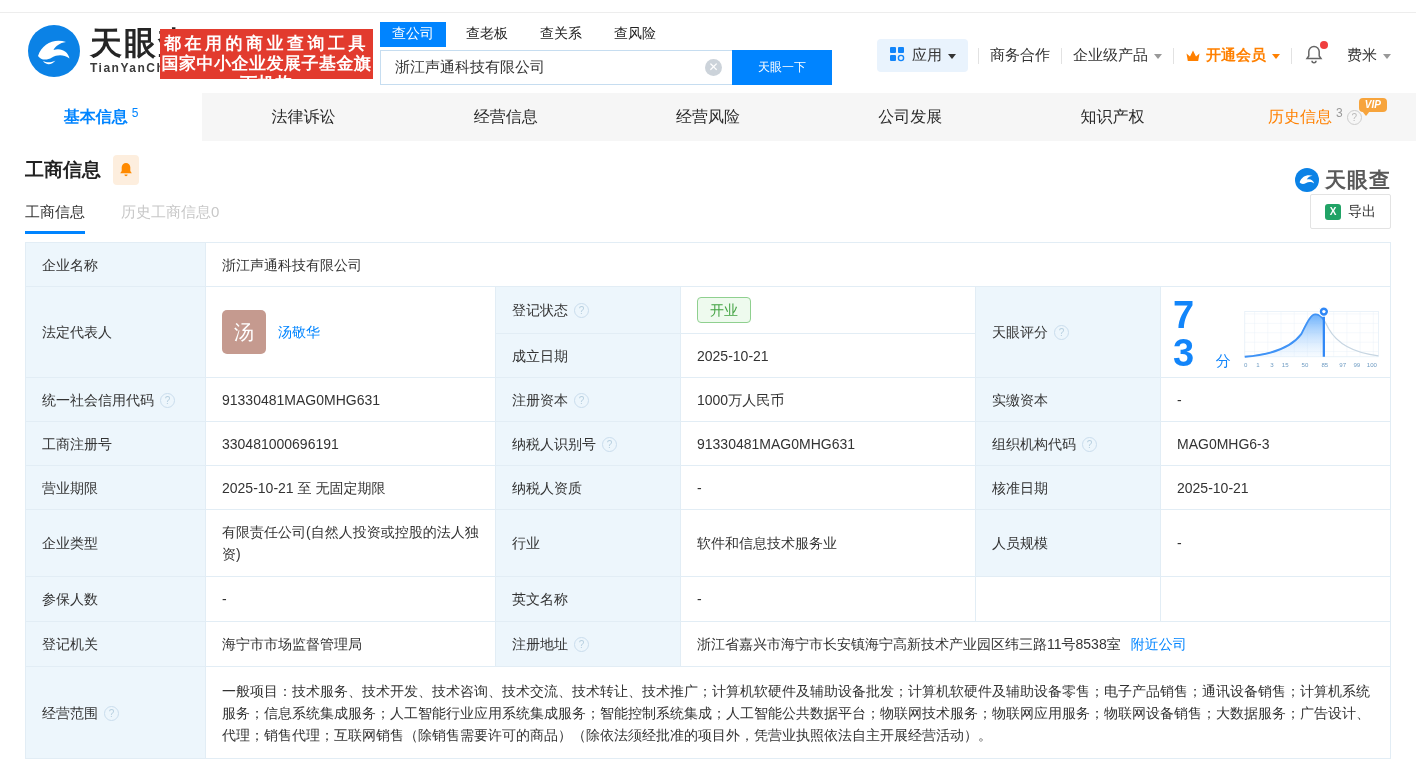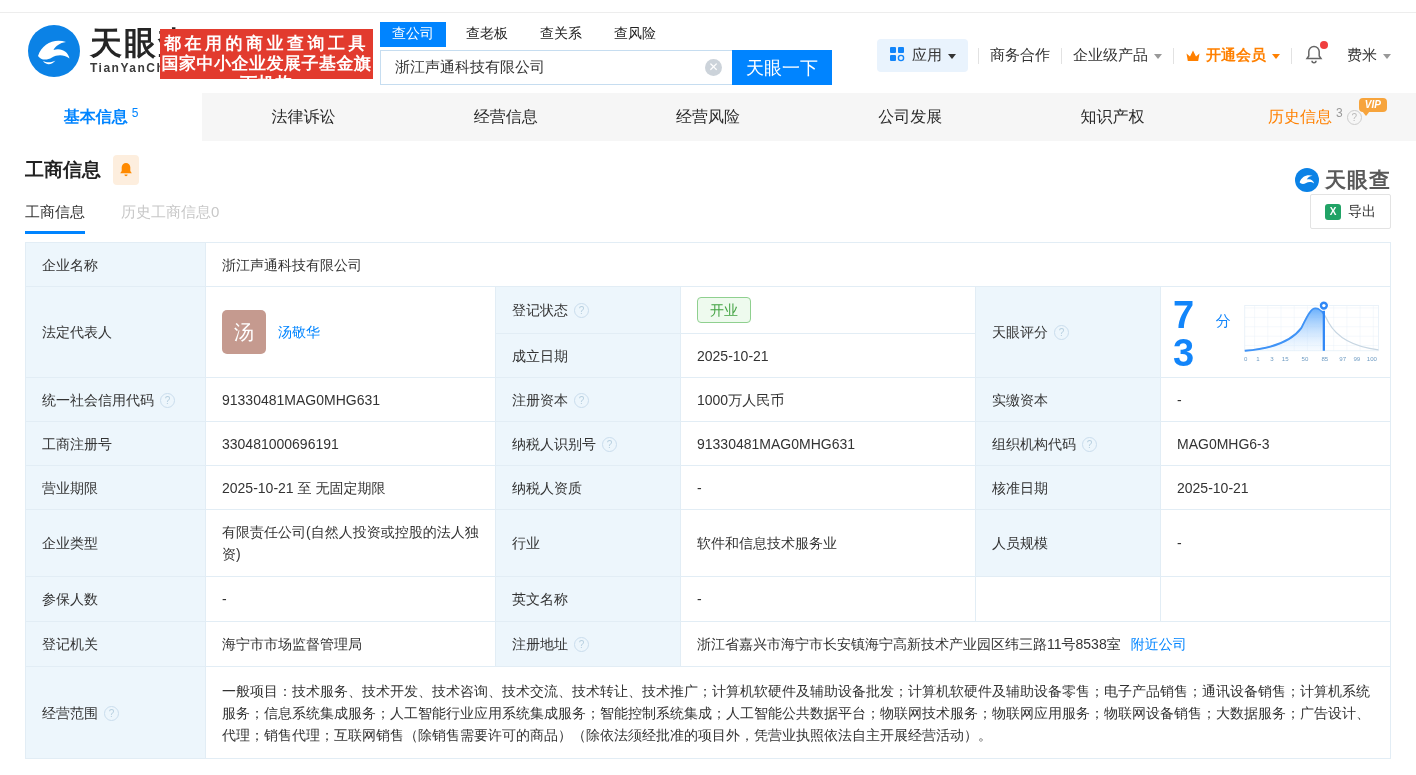--- a/index.html
+++ b/index.html
@@ -22,21 +22,21 @@
   .search { position:absolute; left:380px; top:10px; width:452px; }
   .stabs { display:flex; align-items:flex-end; height:24px; font-size:14px; }
   .stab { padding:3px 12px 4px; margin-right:8px; color:#222; cursor:pointer; }
   .stab.active { background:#0084ff; color:#fff; }
   .sbox { display:flex; margin-top:3px; height:35px; }
   .sinput { flex:1; display:flex; align-items:center; border:1px solid #c6ddf0; border-right:none; background:#fff; padding:0 10px 0 14px; }
   .sinput input { flex:1; border:none; outline:none; font-size:15px; color:#333;
     font-family:"Liberation Sans","DejaVu Sans",sans-serif; }
   .clear-ic { width:17px; height:17px; border-radius:50%; background:#ccd3da; color:#fff;
     font-size:12px; line-height:16px; text-align:center; cursor:pointer; }
-  .sbtn { width:100px; background:#0084ff; color:#fff; font-size:18px; border:none; cursor:pointer; }
+  .sbtn { width:100px; background:#0084ff; color:#fff; font-size:12px; border:none; cursor:pointer; }
 
   .hnav { position:absolute; right:14px; top:26px; display:flex; align-items:center; font-size:15px; color:#333; }
   .hitem { display:flex; align-items:center; margin:0 11px; cursor:pointer; white-space:nowrap; }
   .apps { background:#e9f3fd; border-radius:4px; padding:7px 12px; margin:0 10px 0 0; }
   .apps .lbl { margin-left:7px; }
   .hdiv { width:1px; height:16px; background:#e2e2e2; }
   .caret { width:0; height:0; border-left:4px solid transparent; border-right:4px solid transparent;
     border-top:5px solid #333; margin-left:6px; margin-top:2px; }
   .caret.gray { border-top-color:#999; }
   .caret.orange { border-top-color:#ff8000; }
@@ -87,21 +87,21 @@
   td.white { background:#fff; }
   .h44 { height:44px; } .h45 { height:45px; } .h67 { height:67px; } .h92 { height:92px; }
   .help { display:inline-block; width:15px; height:15px; border-radius:50%; border:1px solid #cadded;
     color:#b7cfdf; font-size:10px; line-height:13px; text-align:center; margin-left:6px; vertical-align:1px; }
   .rep { display:flex; align-items:center; }
   .avatar { width:44px; height:44px; border-radius:5px; background:#c59a8f; color:#fff; font-size:20px;
     display:flex; align-items:center; justify-content:center; }
   .rep-name { color:#0084ff; margin-left:12px; cursor:pointer; }
   .badge-open { display:inline-block; padding:1px 12px; background:#eefaee; border:1px solid #8fd08f;
     color:#44a344; border-radius:4px; font-size:14px; }
-  .score-cell { display:flex; align-items:flex-start; }
+  .score-cell { display:flex; align-items:flex-end; }
   .score-num { font-size:38px; font-weight:bold; color:#1285fa; line-height:38px; }
   .score-unit { font-size:15px; color:#1285fa; margin:14px 10px 0 3px; }
   .addr-link { color:#0084ff; margin-left:10px; cursor:pointer; white-space:nowrap; }
   .scope { line-height:26px; color:#333; }
 </style>
 </head>
 <body>
 
 <div class="topline"></div>
 

